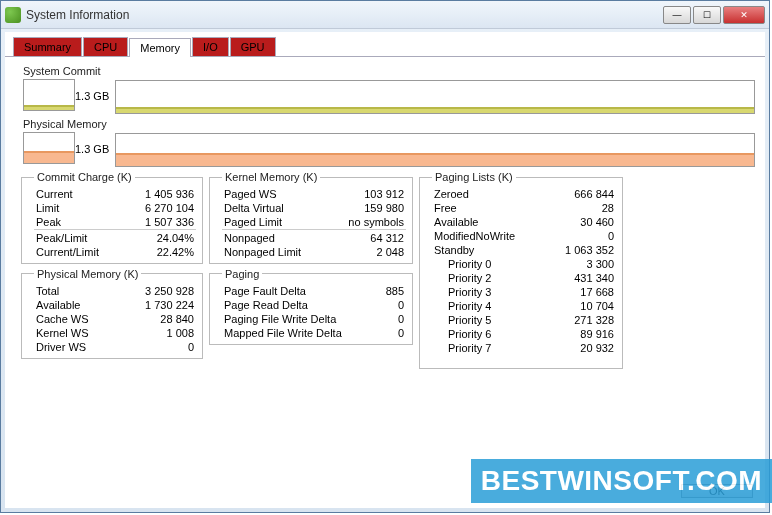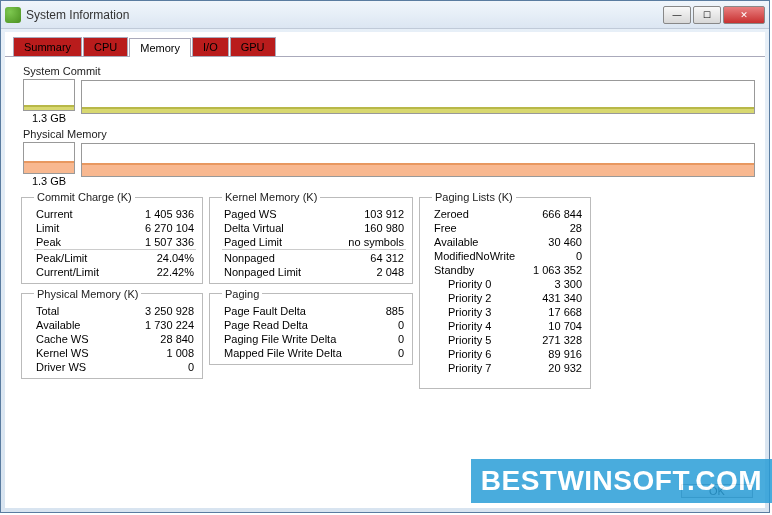--- a/index.html
+++ b/index.html
@@ -11,21 +11,21 @@
 .winbtns { display: flex; gap: 2px; }
 .winbtn { width: 28px; height: 18px; border: 1px solid #888; border-radius: 2px; background: linear-gradient(to bottom, #f8f8f8, #d8d8d8); display: flex; align-items: center; justify-content: center; font-size: 9px; cursor: pointer; }
 .winbtn.close { width: 42px; background: linear-gradient(to bottom, #e88080, #c83030); color: #fff; }
 .content { position: absolute; top: 31px; left: 4px; right: 4px; bottom: 4px; background: #fff; }
 .tabs { display: flex; padding: 5px 8px 0 8px; border-bottom: 1px solid #aab; position: relative; }
 .tab { padding: 3px 10px; border: 1px solid #aab; border-bottom: none; background: #b91c1c; margin-right: 1px; cursor: pointer; font-size: 11px; position: relative; }
 .tab.active { background: #fff; top: 1px; z-index: 2; }
 .tabpanel { padding: 6px 10px 6px 10px; }
 .section-label { font-size: 11px; margin: 2px 0 2px 8px; color: #222; }
 .graph-row { display: flex; align-items: flex-start; gap: 6px; margin-bottom: 4px; }
-.mini-box { display: flex; flex-direction: column; align-items: center; margin-left: 8px; }
+.mini-box { display: flex; flex-direction: row; align-items: center; margin-left: 8px; }
 .mini-graph { width: 52px; height: 32px; border: 1px solid #999; background: #fff; position: relative; overflow: hidden; }
 .mini-fill { position: absolute; left: 0; right: 0; bottom: 0; }
 .mini-label { font-size: 11px; margin-top: 1px; }
 .long-graph { flex: 1; height: 34px; border: 1px solid #999; background: #fff; position: relative; overflow: hidden; margin-top: 1px; }
 .long-fill { position: absolute; left: 0; right: 0; bottom: 0; }
 .stats-row { display: flex; gap: 6px; margin-top: 4px; padding: 0 6px; }
 .stats-col { display: flex; flex-direction: column; gap: 4px; }
 fieldset { border: 1px solid #bbb; padding: 4px 6px 4px 12px; }
 legend { font-size: 11px; padding: 0 3px; color: #222; }
 .kv-table { width: 100%; border-collapse: collapse; }
@@ -152,21 +152,21 @@
           <fieldset>
             <legend>Kernel Memory (K)</legend>
             <table class="kv-table">
               <tbody>
                   <tr>
                     <td class="key">Paged WS</td>
                     <td class="val">103 912</td>
                   </tr>
               <tr>
                     <td class="key">Delta Virtual</td>
-                    <td class="val">160 980</td>
+                    <td class="val">159 980</td>
                   </tr>
               <tr>
                     <td class="key">Paged Limit</td>
                     <td class="val">no symbols</td>
                   </tr>
               <tr class="hr-row">
                     <td colspan="2"></td>
                   </tr>
               <tr>
                     <td class="key">Nonpaged</td>
@@ -197,21 +197,21 @@
                   </tr>
               <tr>
                     <td class="key">Mapped File Write Delta</td>
                     <td class="val">0</td>
                   </tr>
             </tbody>
               </table>
           </fieldset>
         </div>
 
-        <div class="stats-col" style="width:172px">
+        <div class="stats-col" style="width:204px">
           <fieldset style="height:198px">
             <legend>Paging Lists (K)</legend>
             <table class="kv-table">
               <tbody>
                   <tr>
                     <td class="key">Zeroed</td>
                     <td class="val">666 844</td>
                   </tr>
               <tr>
                     <td class="key">Free</td>

